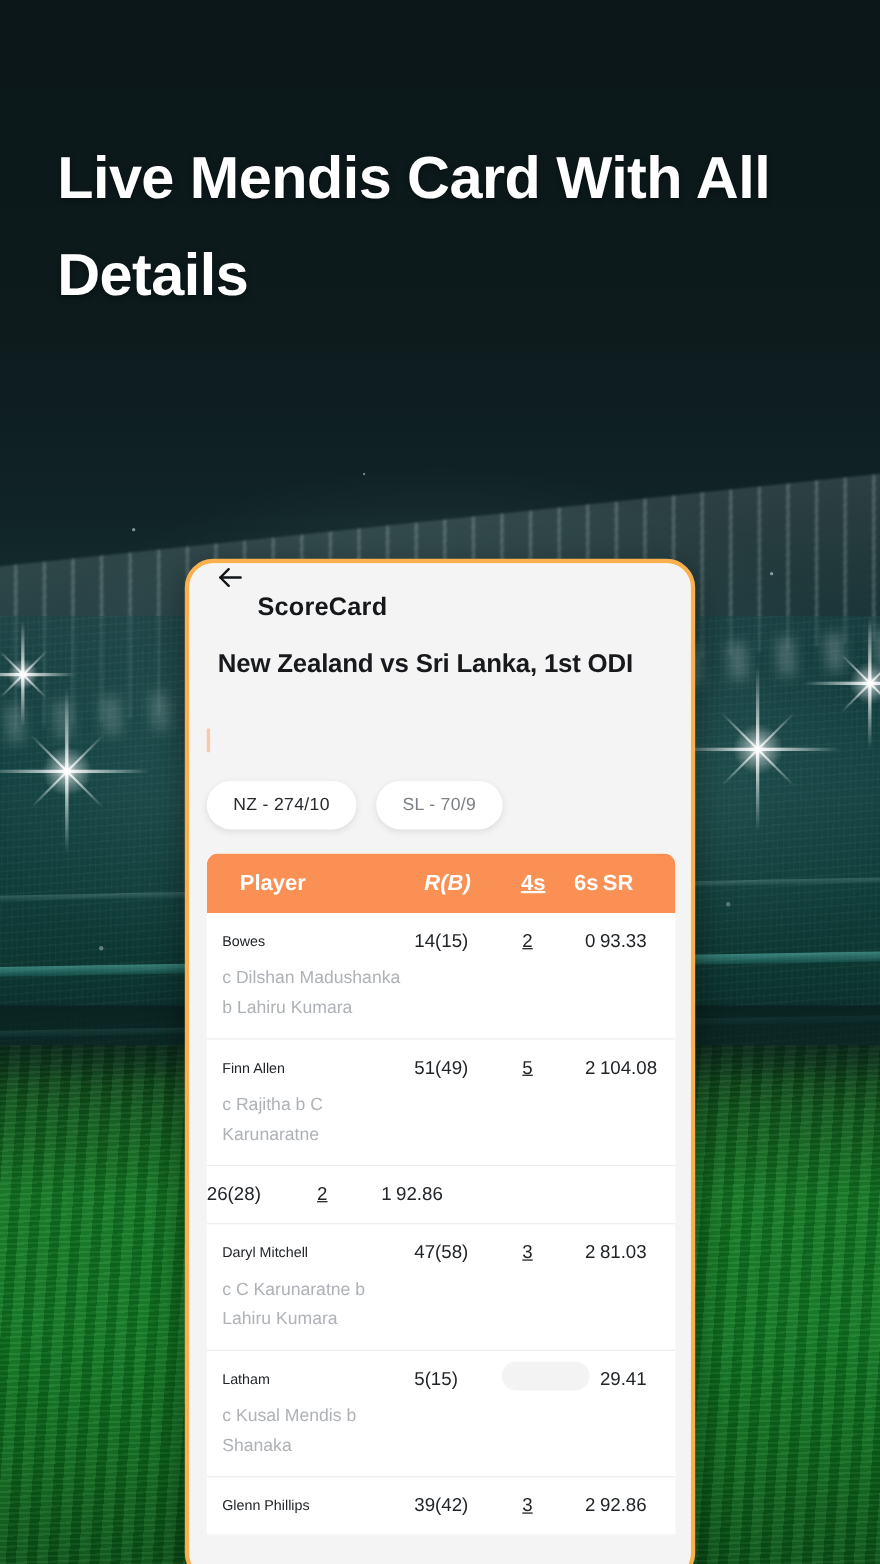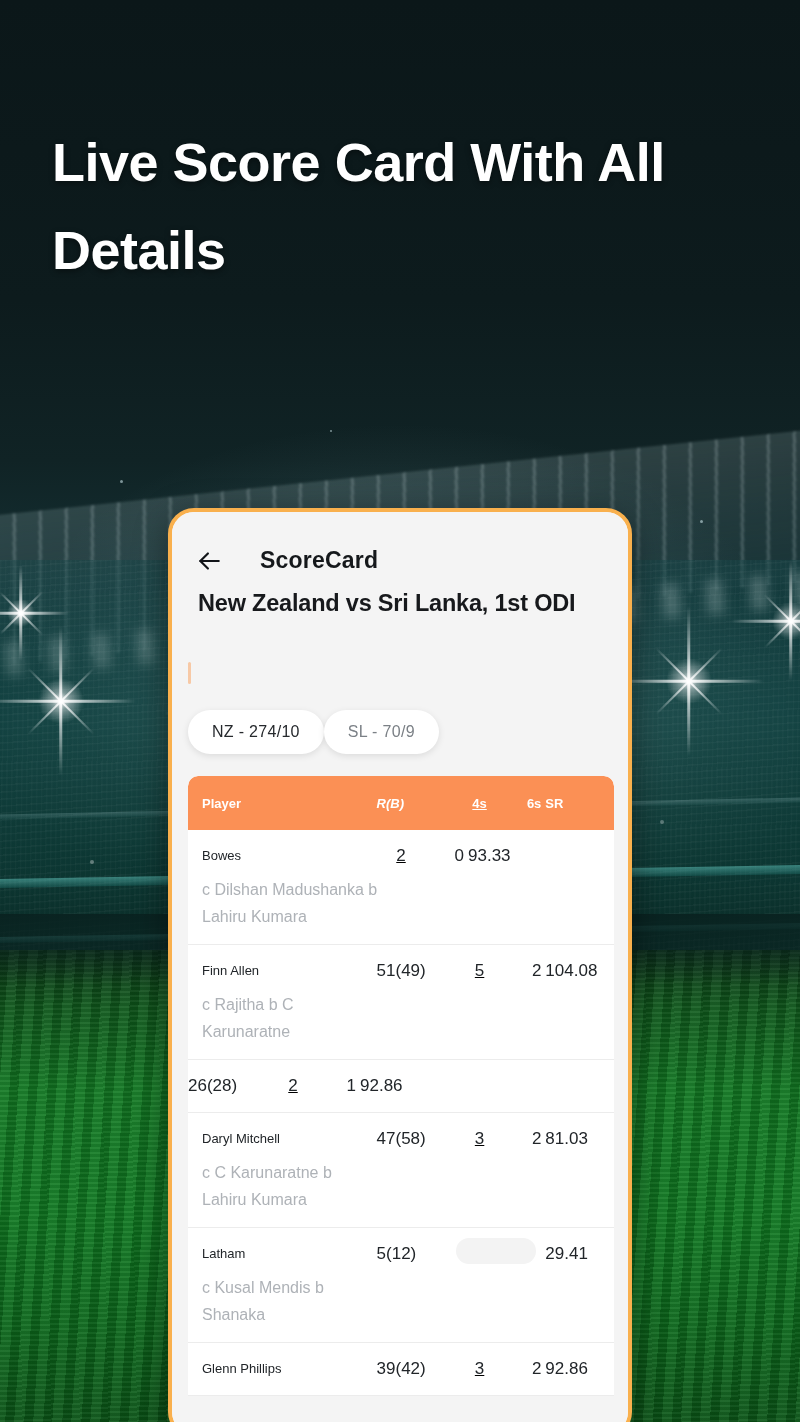--- a/index.html
+++ b/index.html
@@ -105,57 +105,57 @@
   .phone {
     position:absolute; left:168px; top:508px; width:464px; height:930px;
     border:4px solid #F9B04D;
     border-radius:26px;
     background:#f4f4f4;
     overflow:hidden;
     box-shadow:0 8px 34px rgba(0,0,0,.42);
   }
   .screen { position:absolute; inset:0; background:#f4f4f4; overflow:hidden; }
 
-  .appbar { display:flex; align-items:flex-end; height:62px; padding:0 0 0 24px; }
+  .appbar { display:flex; align-items:flex-start; height:62px; padding:0 0 0 24px;flex-direction:column; }
   .back-arrow { width:26px; height:26px; flex:none; }
   .appbar-title {
     margin-left:38px; font-size:23px; font-weight:700; color:#15181b; letter-spacing:.2px;
   }
 
   .match-title {
     padding:8px 26px 0 26px;
     font-size:23.5px; line-height:42px; font-weight:700; color:#17191c;
     letter-spacing:-.2px;
   }
 
   .accent-bar {
     width:3px; height:22px; margin:38px 0 0 16px;
     background:#F7C9A6; border-radius:2px;
   }
 
-  .tabs { display:flex; padding:26px 4px 0 16px; }
+  .tabs { display:flex; gap:18px; padding:26px 4px 0 16px; }
   .tab {
     background:#ffffff; border-radius:22px; padding:13px 24px;
     font-size:16px; letter-spacing:.3px;
     box-shadow:0 2px 7px rgba(0,0,0,.10);
   }
   .tab.active { color:#26292d; }
   .tab.inactive { color:#7b8086; }
 
   .table-card {
     margin:22px 14px 0 16px;
     background:#ffffff;
     border-radius:10px 10px 0 0;
     overflow:hidden;
   }
   .t-head {
     display:flex; align-items:center;
     background:#FB9055; color:#fff;
     height:54px; border-radius:10px 10px 0 0;
-    font-weight:700; font-size:13px;
+    font-weight:700; font-size:20px;padding-left:16px;
   }
   .t-row { display:flex; border-bottom:1px solid #ececec; padding:14px 0 14px 0; position:relative; }
   .c-player { width:192px; padding-left:14px; }
   .c-rb   { width:84px;  text-align:left; }
   .c-4s   { width:42px;  text-align:center;text-decoration:underline; }
   .c-6s   { width:42px;  text-align:right; }
   .c-sr   { width:74px;  text-align:left; padding-left:4px; }
 
   .t-head .c-player { padding-left:14px; }
   .t-head .c-rb { width:84px;font-style:italic; }
@@ -207,21 +207,21 @@
 
   <div class="speck" style="left:120px;top:480px;width:3px;height:3px;"></div>
   <div class="speck" style="left:330px;top:430px;width:2px;height:2px;"></div>
   <div class="speck" style="left:700px;top:520px;width:3px;height:3px;"></div>
   <div class="speck" style="left:90px; top:860px;width:4px;height:4px;background:rgba(255,255,255,.35);"></div>
   <div class="speck" style="left:660px;top:820px;width:4px;height:4px;background:rgba(255,255,255,.3);"></div>
 
   <div class="bg-grass"></div>
 </div>
 
-<div class="headline">Live Score Card With All Details</div>
+<div class="headline">Live Mendis Card With All Details</div>
 
 <div class="phone">
   <div class="screen">
 
     <div class="appbar">
       <span class="back-arrow">
         <svg viewBox="0 0 24 24" width="26" height="26" fill="none" stroke="#111418" stroke-width="2" stroke-linecap="round" stroke-linejoin="round">
           <line x1="21" y1="12" x2="4" y2="12"></line>
           <polyline points="11,5 4,12 11,19"></polyline>
         </svg>
@@ -246,20 +246,23 @@
         <div class="c-6s">6s</div>
         <div class="c-sr">SR</div>
       </div>
 
       <div id="rows-host">
           <div class="t-row">
             <div class="c-player">
               <div class="p-name">Bowes</div>
               <div class="p-dismissal">c Dilshan Madushanka b Lahiru Kumara</div>
             </div>
+            <div class="c-rb">
+              <div class="cell-val">14(15)</div>
+            </div>
             <div class="c-4s">
               <div class="cell-val">2</div>
             </div>
             <div class="c-6s">
               <div class="cell-val">0</div>
             </div>
             <div class="c-sr">
               <div class="cell-val">93.33</div>
             </div>
           </div>
@@ -312,21 +315,21 @@
             <div class="c-sr">
               <div class="cell-val">81.03</div>
             </div>
           </div>
           <div class="t-row">
             <div class="c-player">
               <div class="p-name">Latham</div>
               <div class="p-dismissal">c Kusal Mendis b Shanaka</div>
             </div>
             <div class="c-rb">
-              <div class="cell-val">5(12)</div>
+              <div class="cell-val">5(15)</div>
             </div>
             <div class="c-4s">
               <div class="cell-val">0</div>
             </div>
             <div class="c-6s">
               <div class="cell-val"></div>
             </div>
             <div class="c-sr">
               <div class="cell-val">29.41</div>
             </div>

